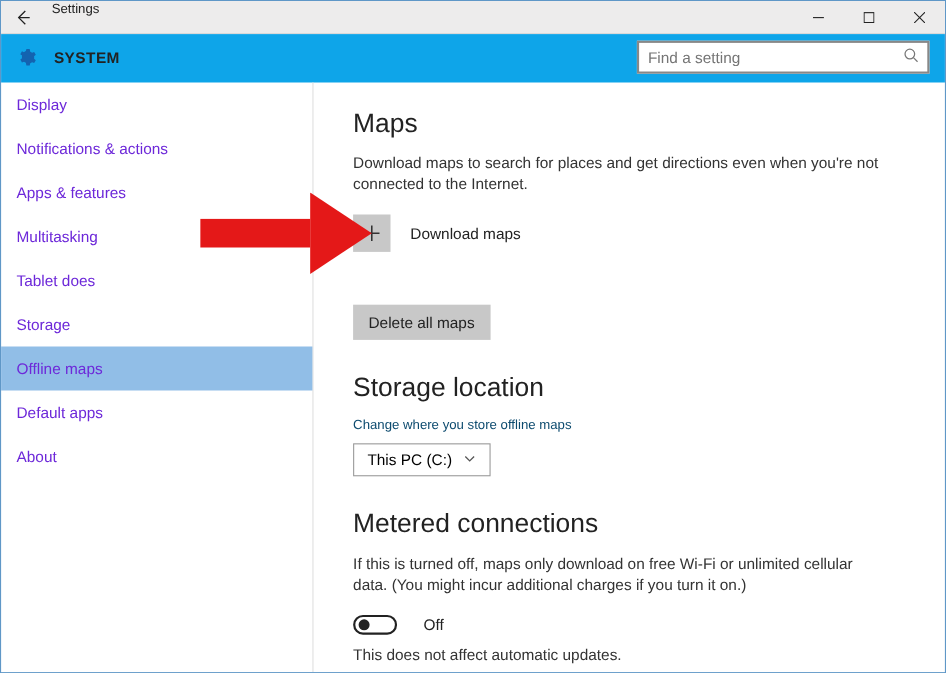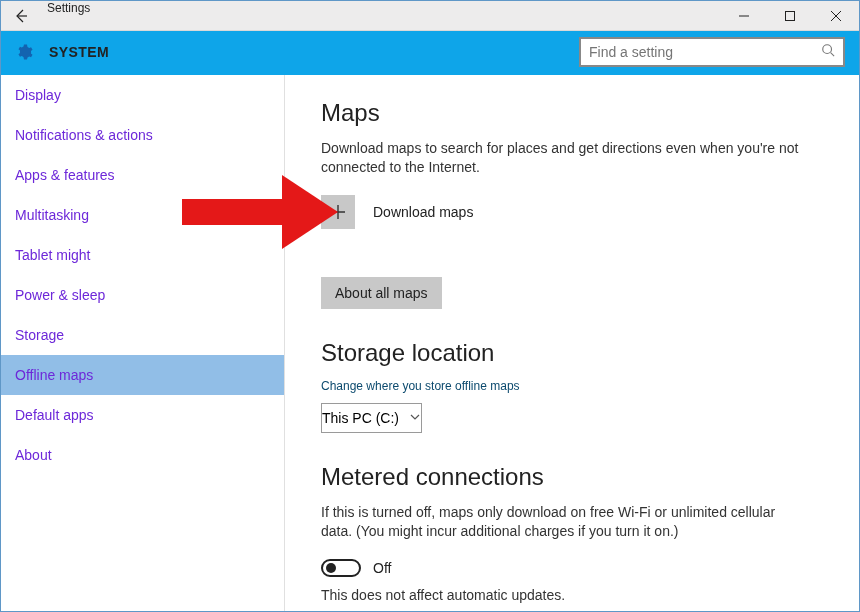--- a/index.html
+++ b/index.html
@@ -21,23 +21,23 @@
     .side-item.selected { background: #91bee7; }
     .content { flex: 1; padding: 24px 36px 0 36px; overflow: hidden; }
     h1.section { font-weight: 400; font-size: 24px; margin-bottom: 12px; color: #222; }
     h1.section.tight { margin-top: 30px; }
     .desc { font-size: 14px; color: #333; line-height: 1.35; max-width: 480px; margin-bottom: 18px; }
     .download-row { display: flex; align-items: center; gap: 18px; margin-bottom: 48px; }
     .plus-btn { width: 34px; height: 34px; background: #c8c8c8; display: flex; justify-content: center; align-items: center; cursor: pointer; }
     .download-label { font-size: 14px; color: #222; }
     .gray-btn { background: #c8c8c8; border: none; padding: 8px 14px; font-size: 14px; color: #222; cursor: pointer; }
     .sub-label { font-size: 12px; color: #0c4a6e; margin-bottom: 10px; }
-    .select-box { display: inline-flex; align-items: center; border: 1px solid #9a9a9a; padding: 6px 0; font-size: 14px; gap: 10px; cursor: pointer; }
+    .select-box { display: inline-flex; align-items: center; border: 1px solid #9a9a9a; padding: 6px 12px; font-size: 14px; gap: 10px; cursor: pointer; }
     .chev-down { display: inline-block; }
-    .toggle-row { display: flex; align-items: center; gap: 12px; margin: 6px 0 10px 0; }
+    .toggle-row { display: flex; align-items: center; gap: 24px; margin: 6px 0 10px 0; }
     .toggle { width: 40px; height: 18px; border: 2px solid #222; border-radius: 10px; position: relative; cursor: pointer; }
     .toggle-knob { width: 10px; height: 10px; border-radius: 50%; background: #222; position: absolute; top: 2px; left: 3px; }
     .toggle-label { font-size: 14px; color: #222; }
     .small-note { font-size: 14px; color: #333; }
     
     .arrow-overlay { position: absolute; left: 182px; top: 175px; pointer-events: none; }
   </style>
 </head>
 <body>
 
@@ -85,40 +85,39 @@
     </span>
   </div>
 </div>
 
 <div class="body-area">
   <div class="sidebar">
     <div class="side-item">Display</div>
     <div class="side-item">Notifications &amp; actions</div>
     <div class="side-item">Apps &amp; features</div>
     <div class="side-item">Multitasking</div>
-    <div class="side-item">Tablet might</div>
-    <div class="side-item">Power &amp; sleep</div>
+    <div class="side-item">Tablet does</div>
     <div class="side-item">Storage</div>
     <div class="side-item selected">Offline maps</div>
     <div class="side-item">Default apps</div>
     <div class="side-item">About</div>
   </div>
 
   <div class="content">
     <h1 class="section">Maps</h1>
     <p class="desc">Download maps to search for places and get directions even when you're not connected to the Internet.</p>
     <div class="download-row">
       <div class="plus-btn">
         <svg width="16" height="16" viewBox="0 0 16 16">
             <path d="M8 1 L8 15 M1 8 L15 8" stroke="#333" stroke-width="1.4"></path>
           </svg>
       </div>
       <span class="download-label">Download maps</span>
     </div>
-    <button class="gray-btn">About all maps</button>
+    <button class="gray-btn">Delete all maps</button>
 
     <h1 class="section tight">Storage location</h1>
     <p class="sub-label">Change where you store offline maps</p>
     <div class="select-box">
       <span>This PC (C:)</span>
       <span class="chev-down">
         <svg width="12" height="12" viewBox="0 0 12 12">
             <path d="M2 4 L6 8 L10 4" stroke="#555" stroke-width="1.2" fill="none"></path>
           </svg>
       </span>

